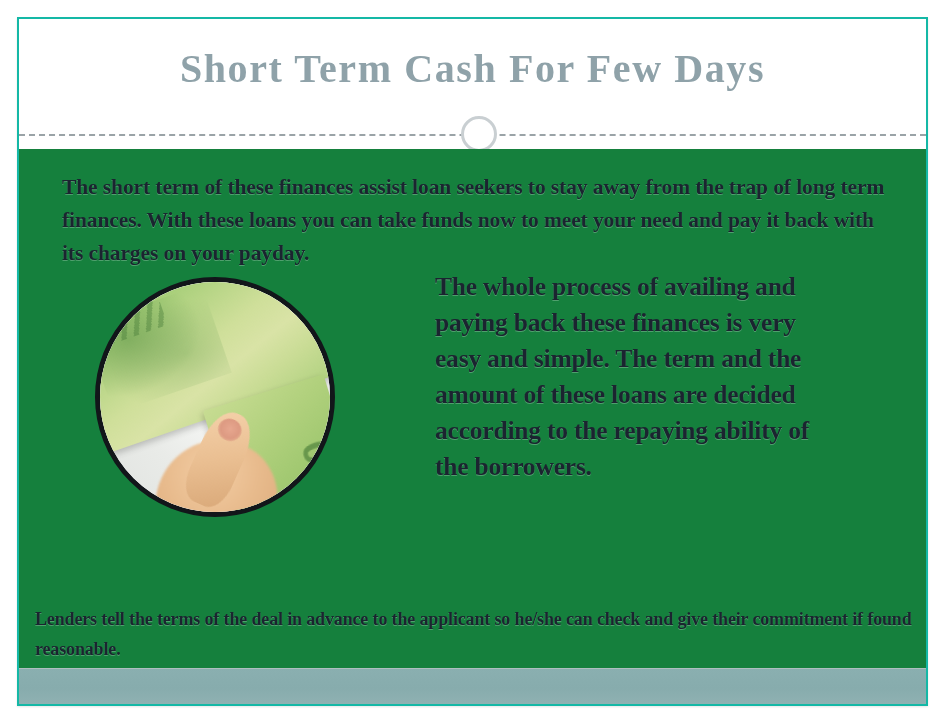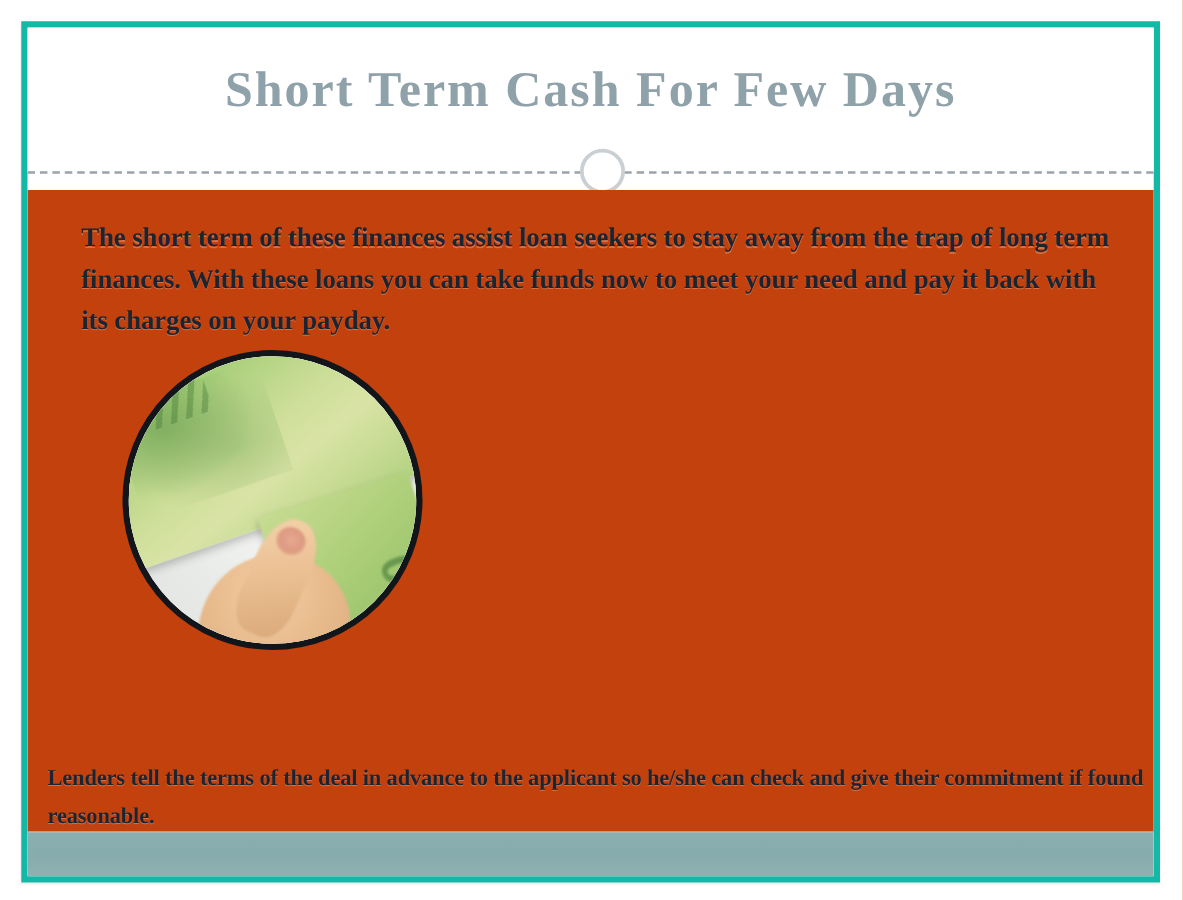--- a/index.html
+++ b/index.html
@@ -15,21 +15,21 @@
   }
 
   
   .slide {
     position: absolute;
     left: 17px;
     top: 17px;
     width: 911px;
     height: 689px;
     background: #ffffff;
-    border: 5px solid #14b8a6;
+    border: 2px solid #14b8a6;
     box-sizing: border-box;
     box-shadow: 0 1px 2px rgba(0,0,0,0.10);
     overflow: hidden;
   }
 
   
   .header {
     position: absolute;
     left: 0;
     top: 0;
@@ -79,21 +79,21 @@
     box-sizing: border-box;
   }
 
   
   .body-area {
     position: absolute;
     left: 0;
     top: 130px;
     width: 100%;
     bottom: 35px;
-    background: #c2410c;
+    background: #15803d;
   }
 
   .para {
     color: #1b2430;
     font-family: "Liberation Serif", "DejaVu Serif", serif;
     font-weight: bold;
     text-shadow: 0 1px 0 rgba(255,255,255,0.25);
   }
 
   .intro-para {
@@ -283,20 +283,21 @@
       <div class="photo-inner">
         <div class="note"></div>
         <div class="note2">
           <div class="note-denom">20</div>
         </div>
         <div class="hand"></div>
         <div class="thumb"></div>
       </div>
     </div>
 
+    <div class="para right-para">The whole process of availing and paying back these finances is very easy and simple. The term and the amount of these loans are decided according to the repaying ability of the borrowers.</div>
 
     <div class="para bottom-para">Lenders tell the terms of the deal in advance to the applicant so he/she can check and give their commitment if found reasonable.</div>
 
   </div>
 
   <div class="footer-band"></div>
 
 </div>
 
 </body></html>

